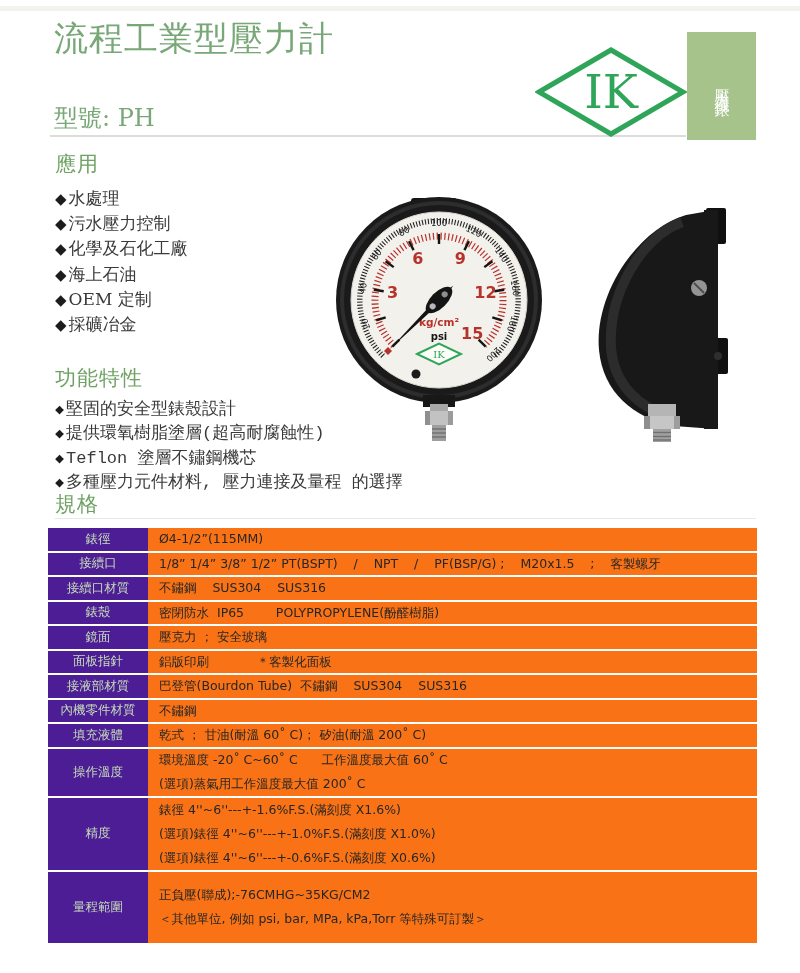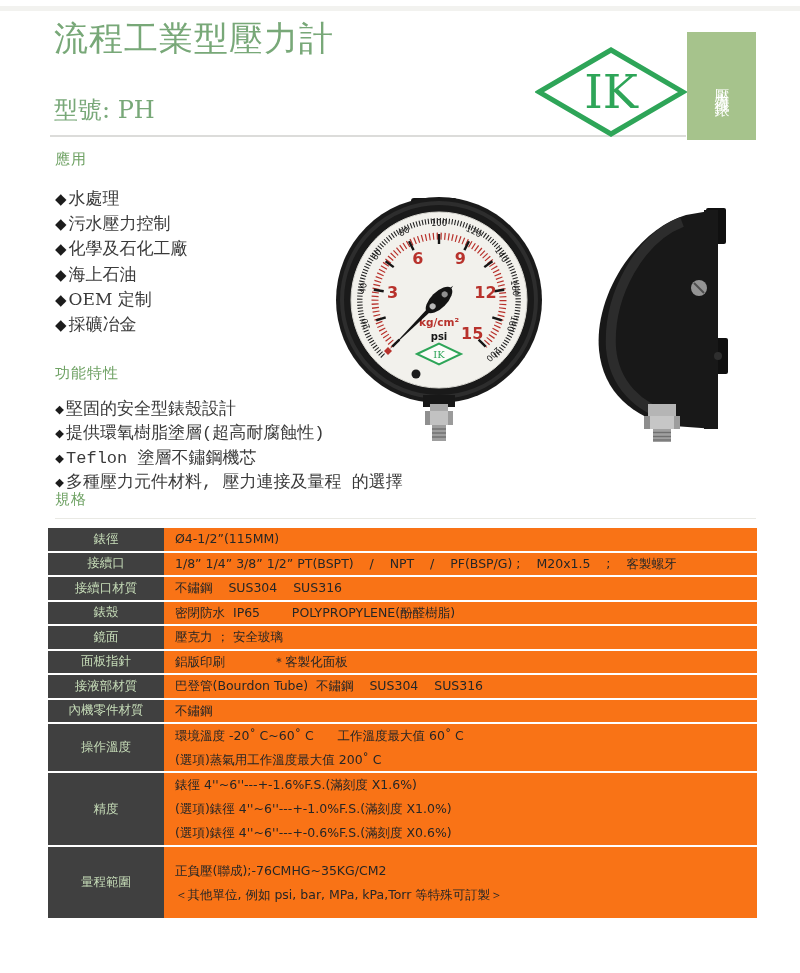--- a/index.html
+++ b/index.html
@@ -9,34 +9,34 @@
     color:#3a3a3a;overflow:hidden;
   }
   .serif{font-family:"DejaVu Serif","Liberation Serif",serif;}
   .abs{position:absolute;}
 
   
   .top-strip{left:0;top:6px;width:800px;height:5px;background:#f2f2ef;}
 
   
   .page-title{left:54px;top:17px;font-size:34px;line-height:1.25;color:#78a878;letter-spacing:1px;}
-  .model-number{left:54px;top:94px;font-size:24px;color:#78a878;}
+  .model-number{left:54px;top:102px;font-size:24px;color:#78a878;}
   .header-rule{left:50px;top:135px;width:636px;height:2px;background:#dcdcda;}
   .series-tab{
     left:687px;top:32px;width:69px;height:108px;background:#a6c38c;
     display:flex;align-items:center;justify-content:center;
   }
   .series-tab span{
     writing-mode:vertical-rl;text-orientation:upright;
     color:#ffffff;font-size:15px;letter-spacing:5px;line-height:1;
   }
   .ik-logo{left:535px;top:42px;}
 
   
-  .sec-heading{font-size:15px;color:#6fa264;letter-spacing:1px;}
+  .sec-heading{font-size:21px;color:#6fa264;letter-spacing:1px;}
   .h-apps{left:55px;top:150px;}
   .h-feat{left:55px;top:364px;}
   .h-spec{left:55px;top:490px;}
   .spec-underline{left:55px;top:518px;width:701px;height:1px;background:#e9e9e4;}
 
   
   .blist{left:55px;list-style:none;margin:0;padding:0;font-size:17px;}
   .apps-list{top:186px;}
   .feat-list{top:398px;}
   .blist li{line-height:24.2px;white-space:nowrap;}
@@ -45,23 +45,23 @@
 
   
   .photo{background:transparent;}
   .photo-front{left:333px;top:196px;width:212px;height:247px;}
   .photo-side{left:578px;top:200px;width:195px;height:243px;}
 
   
   .spec-table{left:48px;top:528px;width:709px;}
   .srow{display:flex;border-bottom:2px solid #ffffff;}
   .srow .slabel{
-    width:82px;background:#404040;color:#c6dcb8;font-size:12.5px;
+    width:82px;background:#4c1d95;color:#c6dcb8;font-size:12.5px;
     display:flex;align-items:center;justify-content:center;text-align:center;
-    flex:0 0 82px;padding:0 17px;
+    flex:0 0 82px;padding:0 9px;
   }
   .srow .svalue{
     flex:1;background:#f97316;color:#262626;font-size:12.5px;
     display:flex;flex-direction:column;justify-content:center;
     padding:0 6px 0 11px;
   }
   .svalue .line{white-space:pre-wrap;line-height:24px;}
   .srow.h1{height:22.5px;}
   .srow.h2{height:47px;justify-content:center;}
   .srow.h3{height:72px;}
@@ -263,20 +263,26 @@
     <div class="svalue">
         <div class="line">巴登管(Bourdon Tube)  不鏽鋼    SUS304    SUS316</div>
       </div>
   </div>
   <div class="srow h1">
     <div class="slabel">內機零件材質</div>
     <div class="svalue">
         <div class="line">不鏽鋼</div>
       </div>
   </div>
+  <div class="srow h1">
+    <div class="slabel">填充液體</div>
+    <div class="svalue">
+        <div class="line">乾式 ； 甘油(耐溫 60˚ C)； 矽油(耐溫 200˚ C)</div>
+      </div>
+  </div>
   <div class="srow h2">
     <div class="slabel">操作溫度</div>
     <div class="svalue">
       <div class="line">環境溫度 -20˚ C~60˚ C      工作溫度最大值 60˚ C</div>
       <div class="line">(選項)蒸氣用工作溫度最大值 200˚ C</div>
     </div>
   </div>
   <div class="srow h3">
     <div class="slabel">精度</div>
     <div class="svalue">

